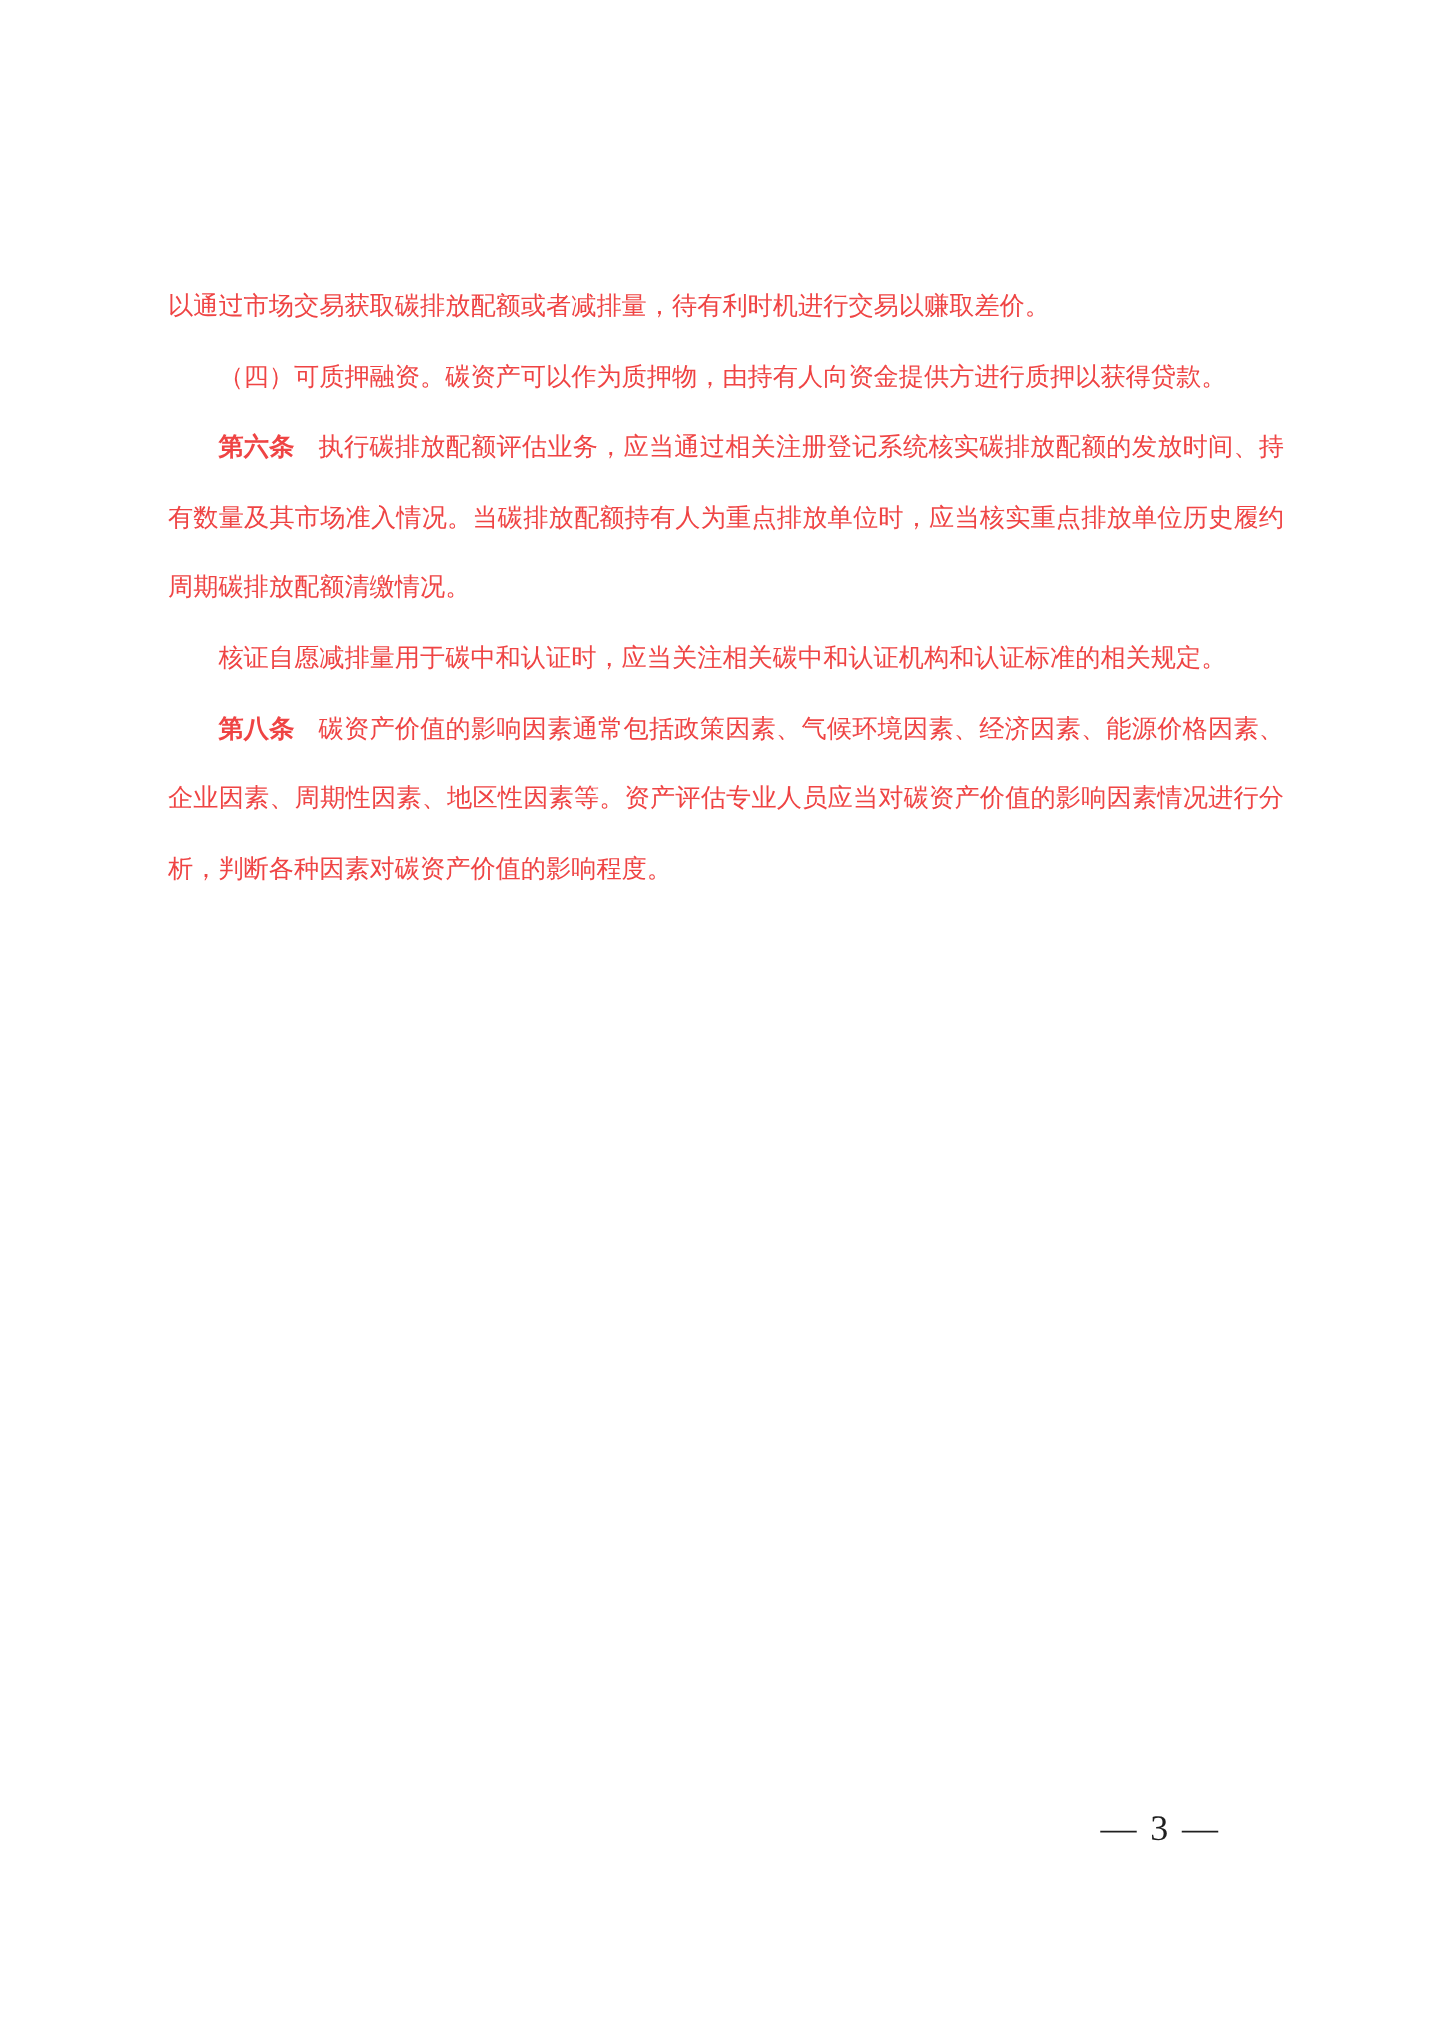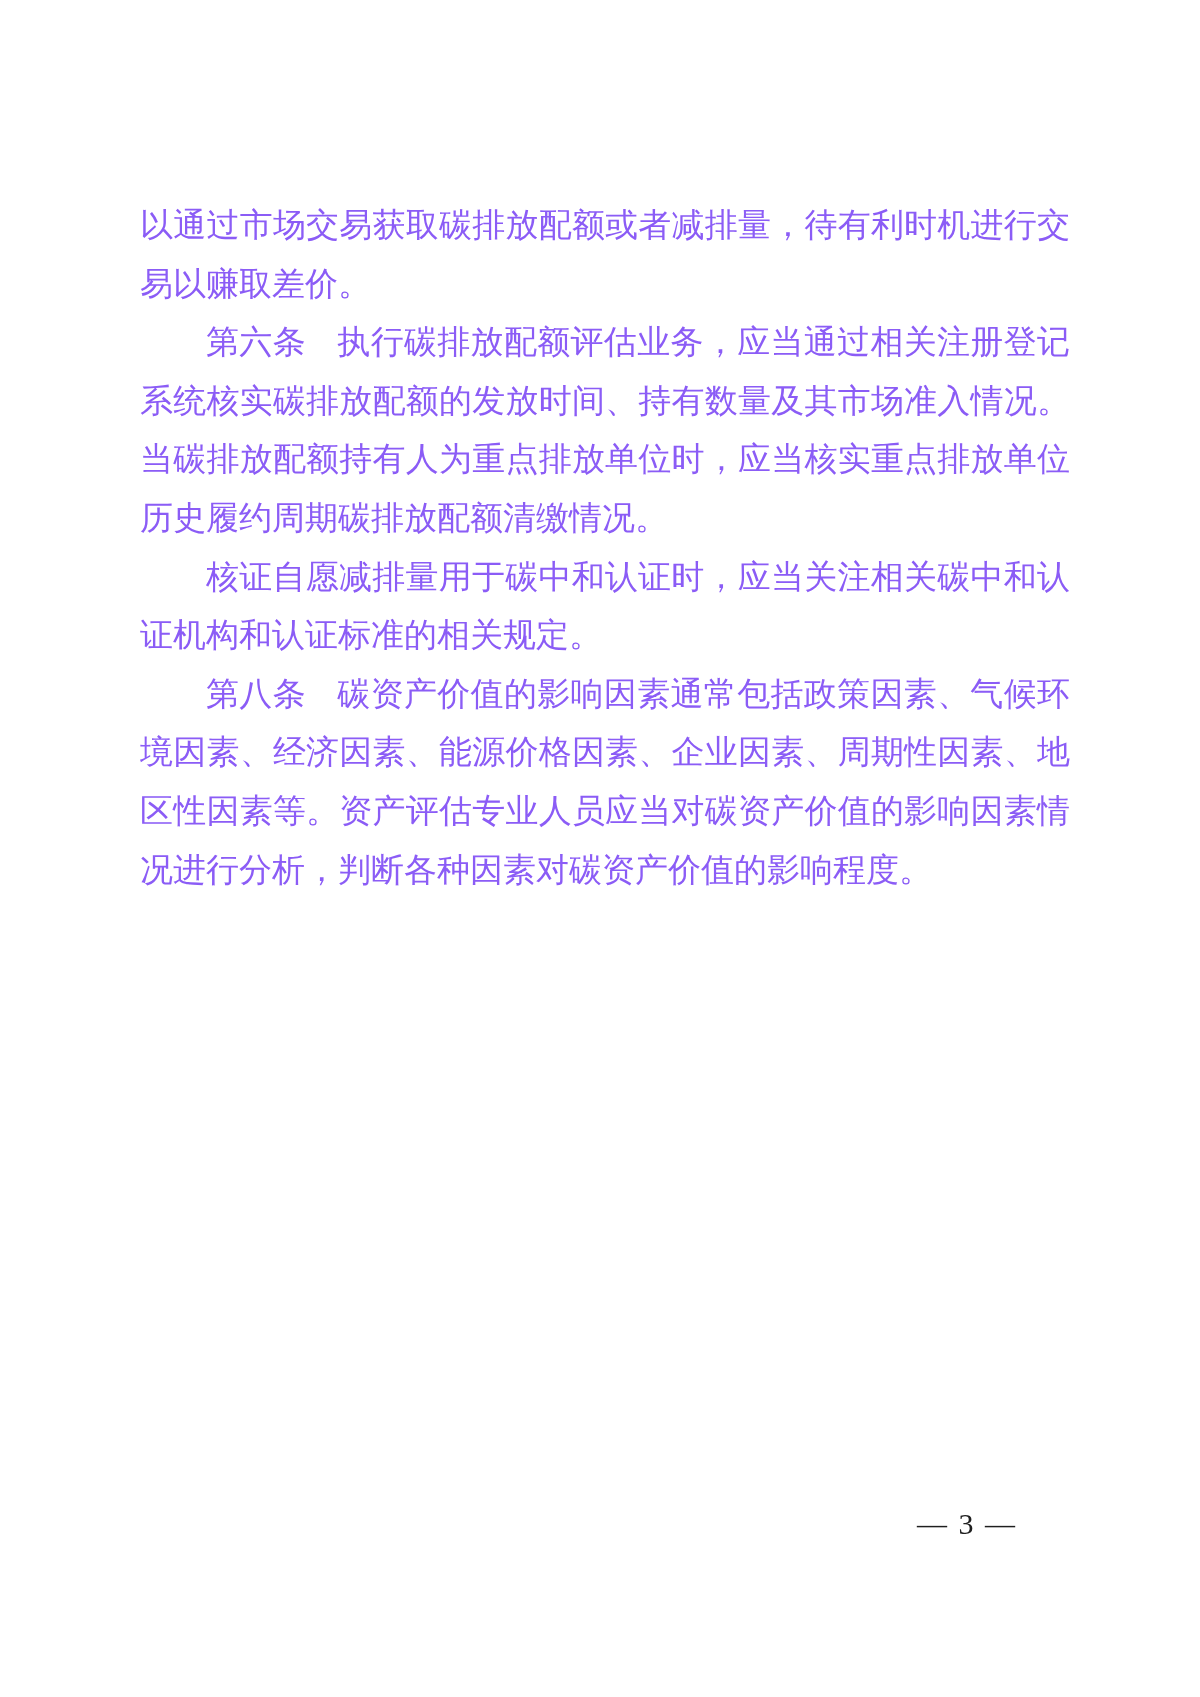--- a/index.html
+++ b/index.html
@@ -11,39 +11,39 @@
     position: relative;
     width: 1200px;
     height: 1697px;
     background: #ffffff;
     overflow: hidden;
     font-family: "Liberation Serif", serif;
   }
   .content {
     position: absolute;
     left: 140px;
-    top: 196px;
+    top: 226px;
     width: 930px;
-    font-size: 33px;
+    font-size: 21px;
     line-height: 58.6px;
-    color: #8b5cf6;
+    color: #ef4444;
     text-align: justify;
     text-justify: inter-character;
     letter-spacing: 0;
   }
   .content p {
     margin: 0;
     padding: 0;
     text-indent: 2em;
   }
   .content p.no-indent {
     text-indent: 0;
   }
   .para-lead:not(:empty) {
-    font-weight: normal;
+    font-weight: bold;
     margin-right: 0.95em;
   }
   .page-footer {
     position: absolute;
     top: 1506px;
     right: 183px;
     font-size: 30px;
     line-height: 36px;
     color: #1f1f1f;
     letter-spacing: 2px;
@@ -52,20 +52,21 @@
 </style>
 </head>
 <body>
 
 <div class="page">
 
   <div class="content">
 
     <p class="no-indent"><span class="para-text">以通过市场交易获取碳排放配额或者减排量，待有利时机进行交易以赚取差价。</span></p>
 
+    <p><span class="para-text">（四）可质押融资。碳资产可以作为质押物，由持有人向资金提供方进行质押以获得贷款。</span></p>
 
     <p><span class="para-lead">第六条</span><span class="para-text">执行碳排放配额评估业务，应当通过相关注册登记系统核实碳排放配额的发放时间、持有数量及其市场准入情况。当碳排放配额持有人为重点排放单位时，应当核实重点排放单位历史履约周期碳排放配额清缴情况。</span></p>
 
 
 
     <p><span class="para-text">核证自愿减排量用于碳中和认证时，应当关注相关碳中和认证机构和认证标准的相关规定。</span></p>
 
     <p><span class="para-lead">第八条</span><span class="para-text">碳资产价值的影响因素通常包括政策因素、气候环境因素、经济因素、能源价格因素、企业因素、周期性因素、地区性因素等。资产评估专业人员应当对碳资产价值的影响因素情况进行分析，判断各种因素对碳资产价值的影响程度。</span></p>
 
 

